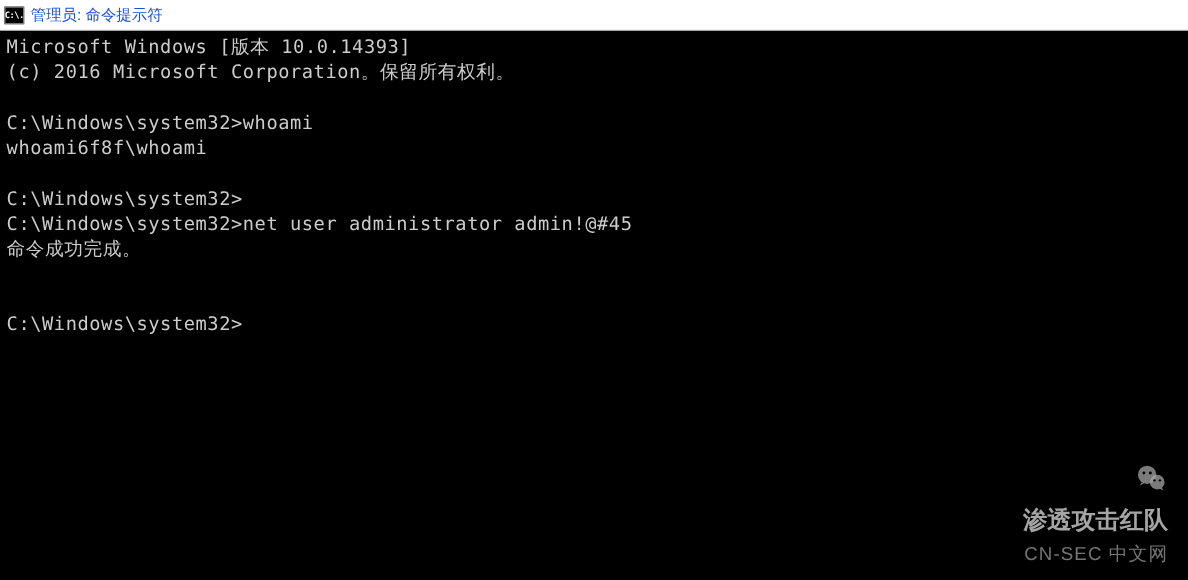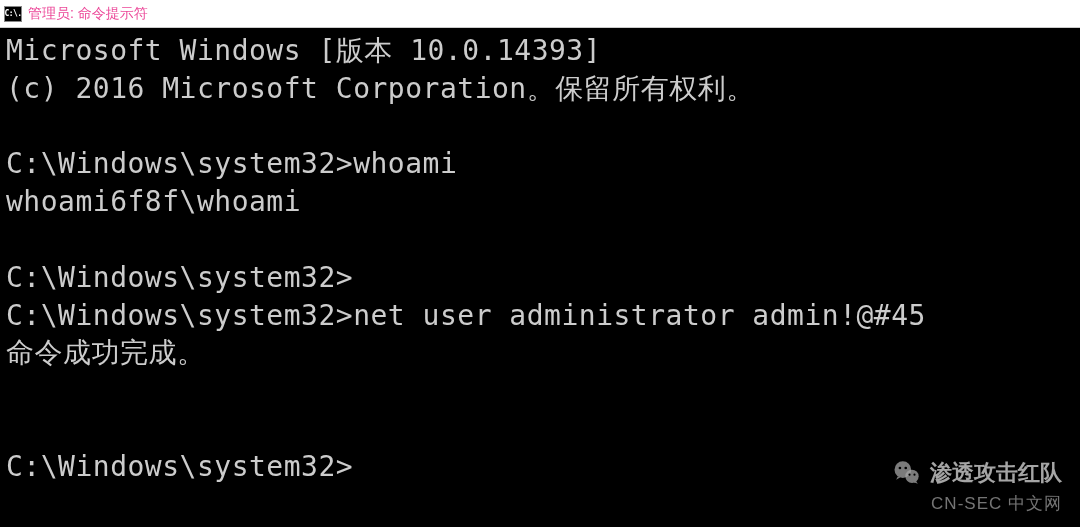--- a/index.html
+++ b/index.html
@@ -34,47 +34,48 @@
       display: flex;
       align-items: center;
       justify-content: center;
       border: 1px solid #888;
       letter-spacing: -0.5px;
       font-weight: bold;
     }
     .title-text {
       font-family: "Microsoft YaHei", "SimSun", sans-serif;
       font-size: 14px;
-      color: #ec4899;
+      color: #1d4ed8;
     }
     .terminal {
       background: #000;
       color: #ccc;
       padding: 4px 6px;
-      font-size: 28px;
+      font-size: 17px;
       line-height: 1.35;
       white-space: pre;
       letter-spacing: 0.5px;
       font-family: "NSimSun", "SimSun", "Consolas", monospace;
     }
     .watermark {
       position: absolute;
       right: 18px;
       bottom: 12px;
       display: flex;
       flex-direction: column;
       align-items: flex-end;
       color: rgba(220,220,220,0.75);
       font-family: "Microsoft YaHei", sans-serif;
     }
     .watermark-top {
       display: flex;
       align-items: flex-end;
       gap: 8px;
       margin-bottom: 4px;
+      flex-direction: column;
     }
     .wechat-icon {
       width: 30px;
       height: 30px;
       opacity: 0.75;
     }
     .wechat-icon svg {
       width: 100%;
       height: 100%;
     }

